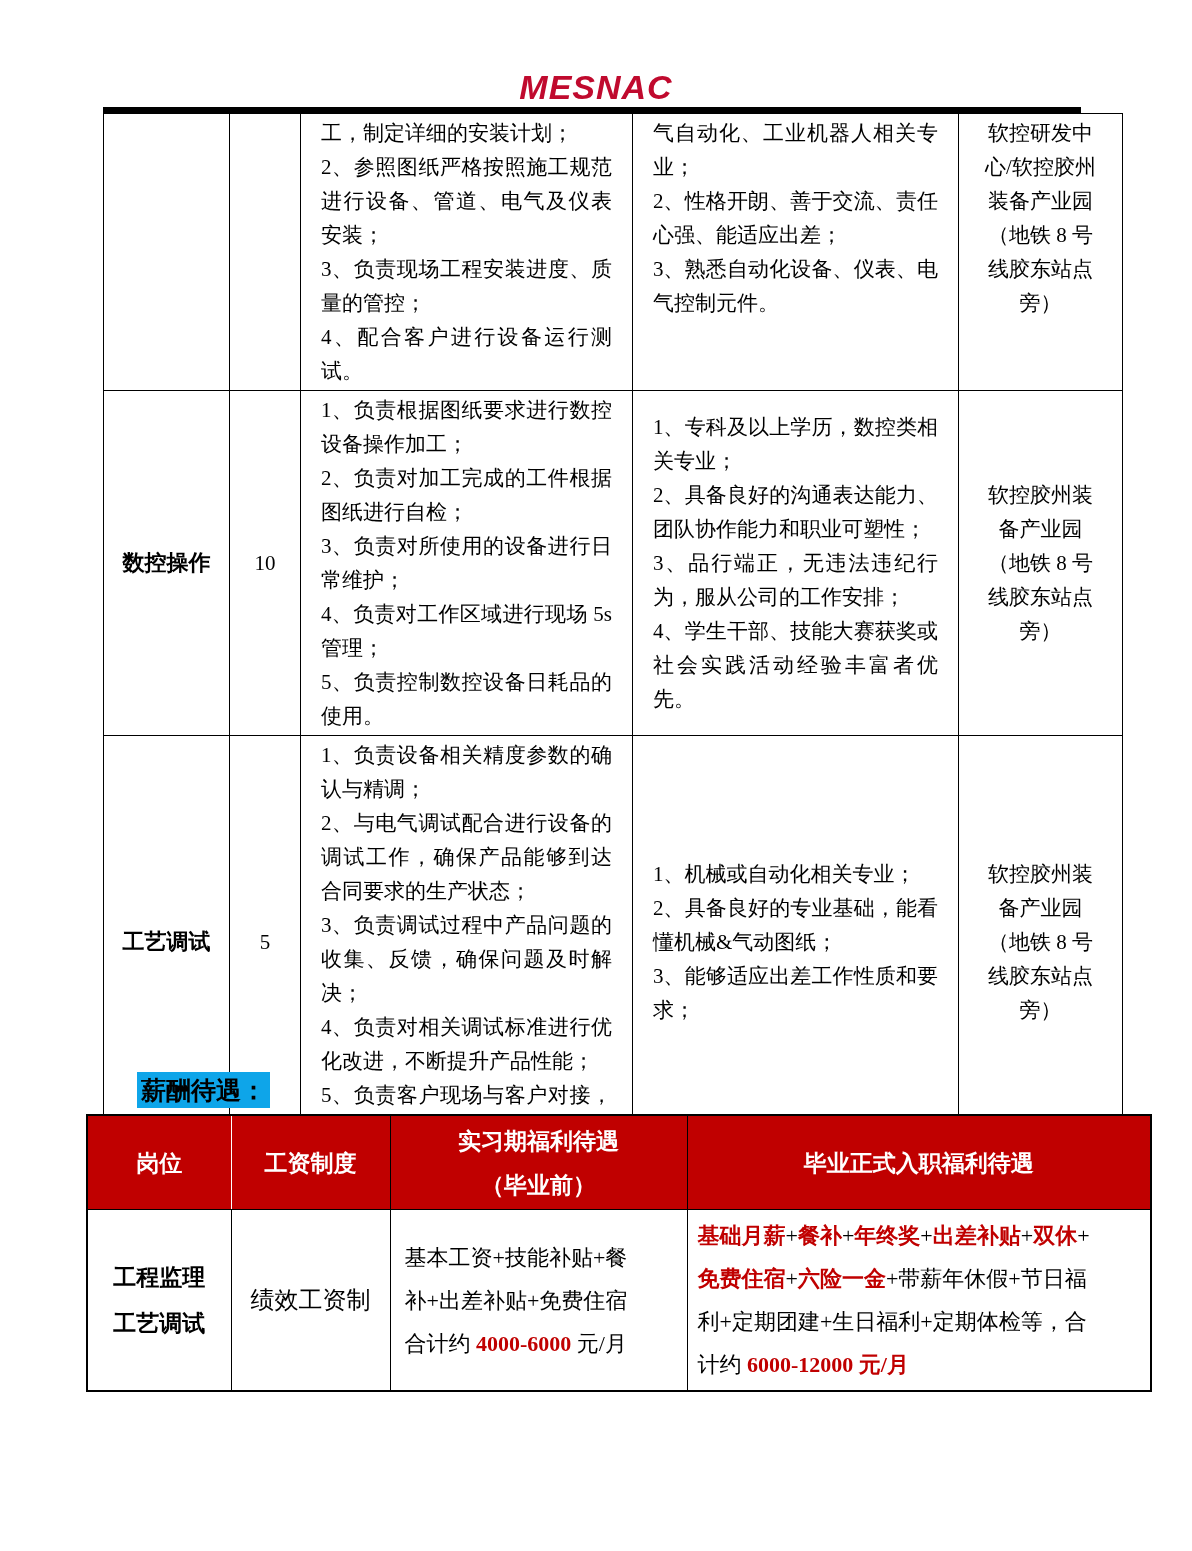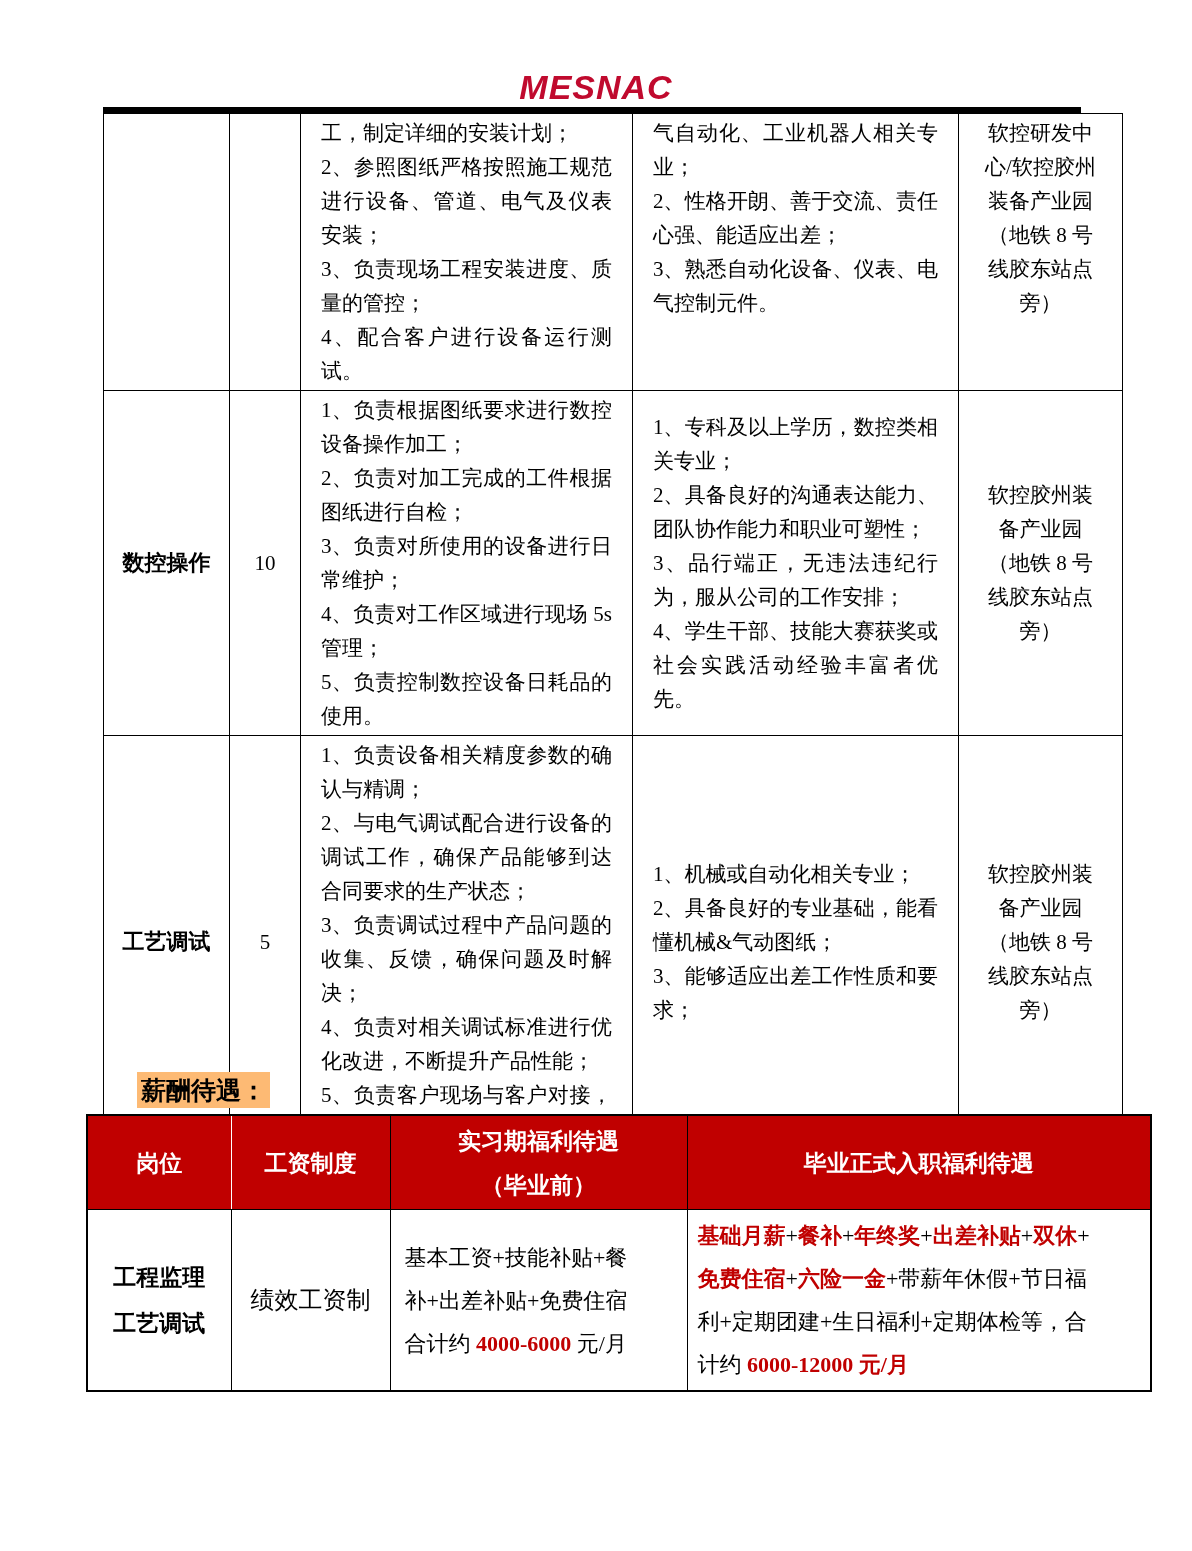--- a/index.html
+++ b/index.html
@@ -42,21 +42,21 @@
     background:#7dd3fc;height:41px;
     font-weight:bold;vertical-align:middle;
   }
   .jobs-table .total-row .pos{font-size:22px;}
   .jobs-table .total-row .cnt{font-weight:bold;font-size:21px;}
   .cell-item{text-align:justify;}
 
   
   .salary-heading{
     position:absolute;left:137px;top:1072px;
-    display:inline-block;background:#fdba74;
+    display:inline-block;background:#0ea5e9;
     font-family:"Liberation Sans","DejaVu Sans",sans-serif;
     font-weight:bold;font-size:25px;line-height:36px;
     padding:0 4px;color:#000;
   }
   .salary-table{
     position:absolute;left:86px;top:1114px;width:1064px;
     border:2px solid #000;
     font-size:22px;
     padding-left:40px;
   }

